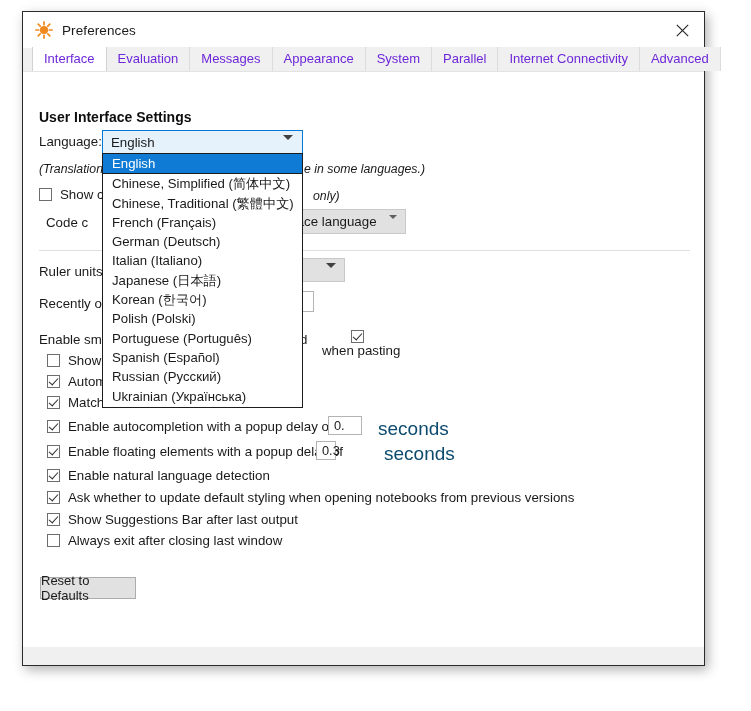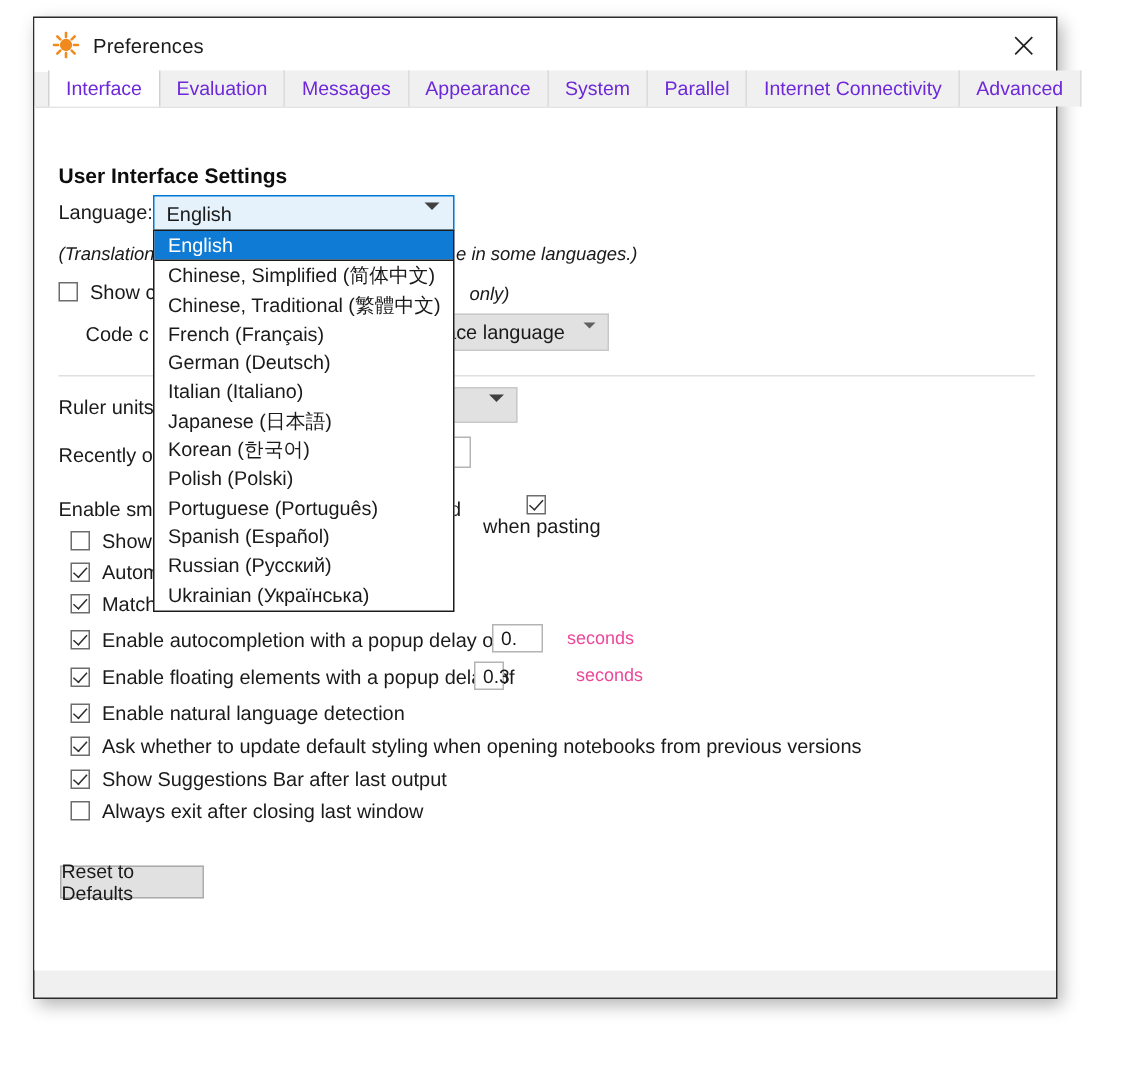--- a/index.html
+++ b/index.html
@@ -254,22 +254,22 @@
     border-width: 0 1.6px 1.6px 0;
     transform: rotate(42deg);
   }
   .cblabel {
     margin-left: 8px;
     font-size: 13.3px;
     color: #1a1a1a;
   }
   .cbinline {
     margin-left: 8px;
-    font-size: 12px;
-    color: #ec4899;
+    font-size: 19px;
+    color: #0c4a6e;
   }
 
   
   .btn {
     position: absolute;
     background: #e1e1e1;
     border: 1px solid #acacac;
     box-sizing: border-box;
     display: flex;
     align-items: center;
@@ -368,21 +368,21 @@
 
         <div class="italic-note" style="left:16px; top:90px;">(Translation</div>
         <div class="italic-note" style="left:281px; top:90px;">e in some languages.)</div>
 
         <div class="cbrow" style="left:16px; top:115px;">
           <span class="cbox"></span>
           <span class="cblabel">Show c</span>
         </div>
         <div class="italic-note" style="left:290px; top:117px;">only)</div>
 
-        <div class="row-label" style="left:34px; top:143px;">Code c</div>
+        <div class="row-label" style="left:23px; top:143px;">Code c</div>
         <div class="combo-grey" style="left:261px; top:137px; width:122px; height:25px;">
           <span class="val">face language</span>
           <span class="arrow"><span class="tri small"></span></span>
         </div>
 
         <div class="sep" style="left:16px; top:178px; width:651px;"></div>
 
         <div class="row-label" style="left:16px; top:192px;">Ruler units:</div>
         <div class="combo-grey" style="left:258px; top:186px; width:64px; height:24px;">
           <span class="val">s</span>

